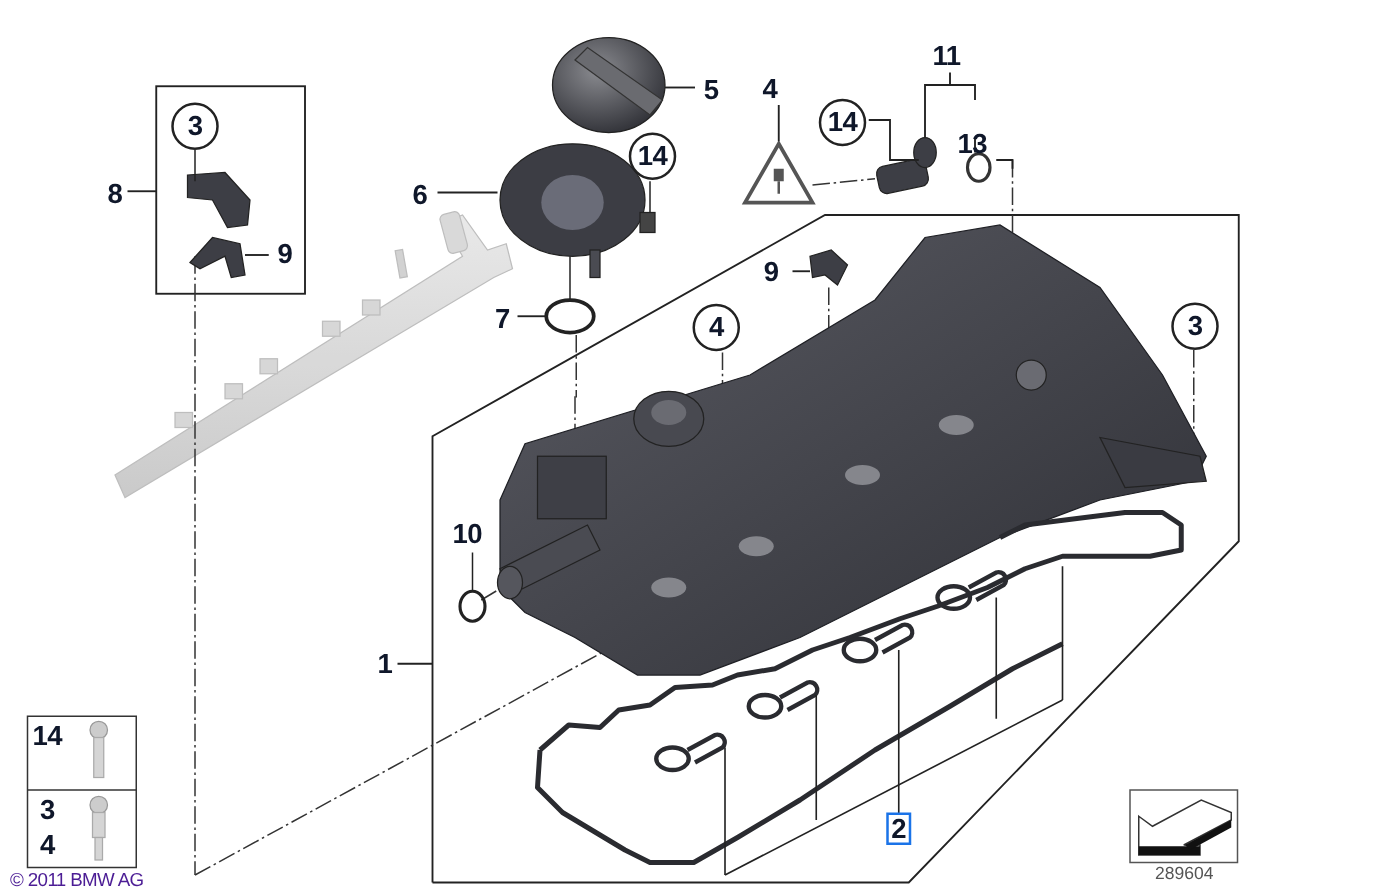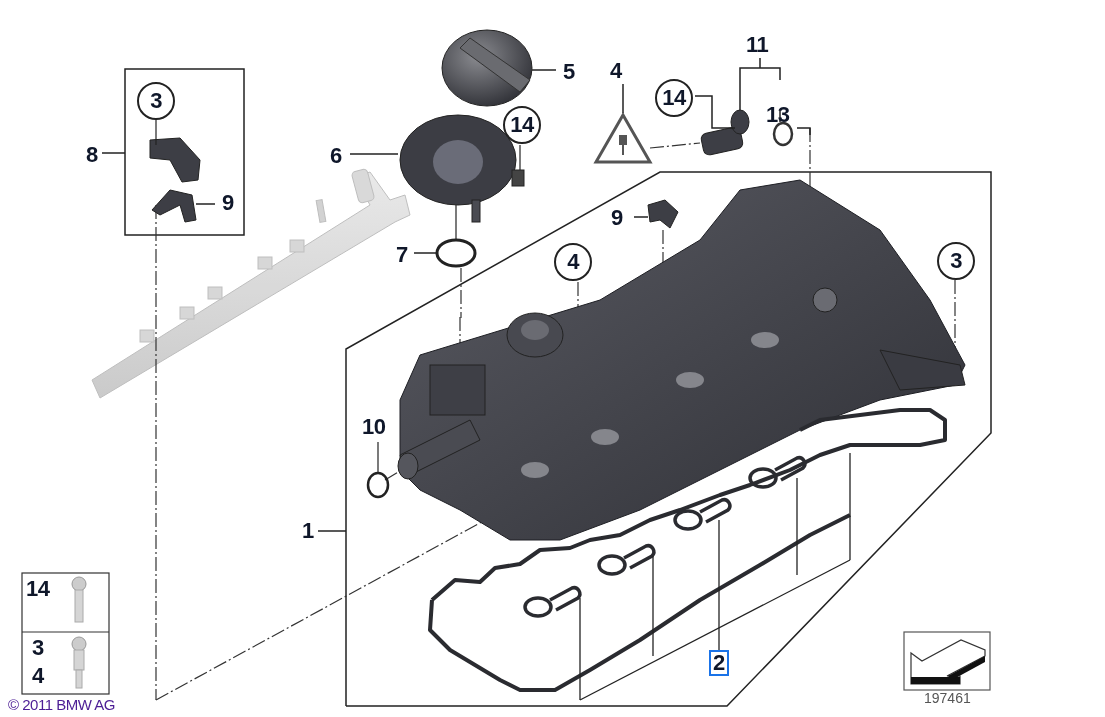--- a/index.html
+++ b/index.html
@@ -191,14 +191,14 @@
 <div class="callout" style="left:610px;top:60px">4</div>
 <div class="callout" style="left:766px;top:104px">13</div>
 <div class="callout circle" style="left:655px;top:79px">14</div>
 <div class="callout circle" style="left:503px;top:106px">14</div>
 
 <div class="callout" style="left:26px;top:578px">14</div>
 <div class="callout" style="left:32px;top:637px">3</div>
 <div class="callout" style="left:32px;top:665px">4</div>
 
 <div class="copyright">© 2011 BMW AG</div>
-<div class="diagnum">197461</div>
+<div class="diagnum">289604</div>
 </div>
 
 </body></html>

